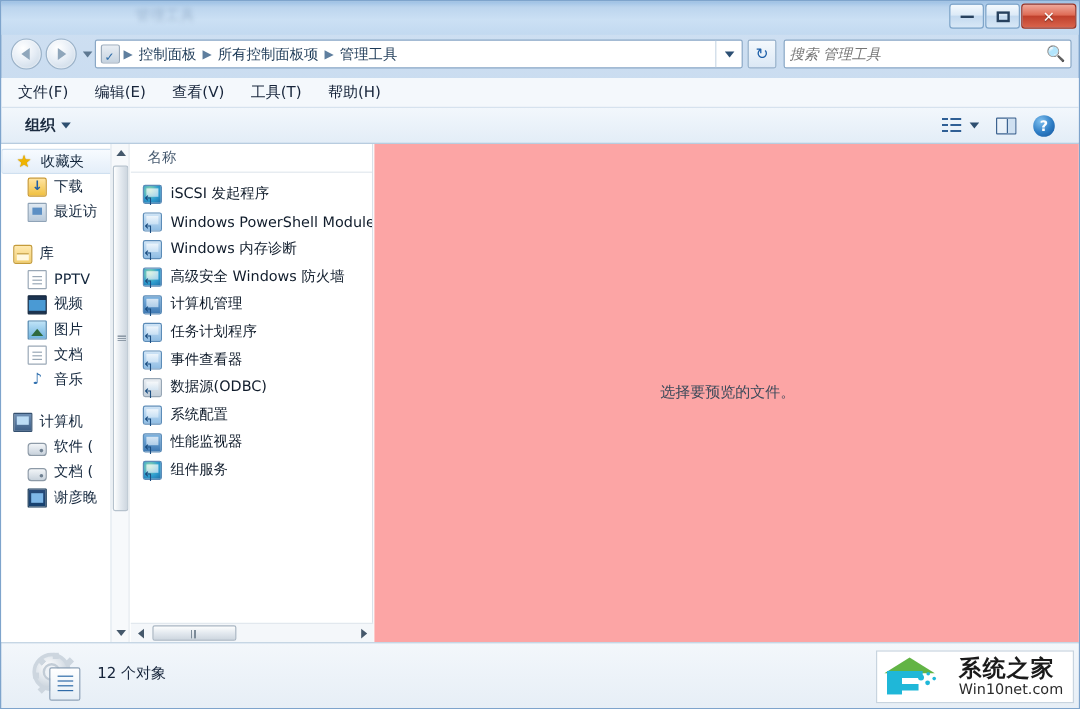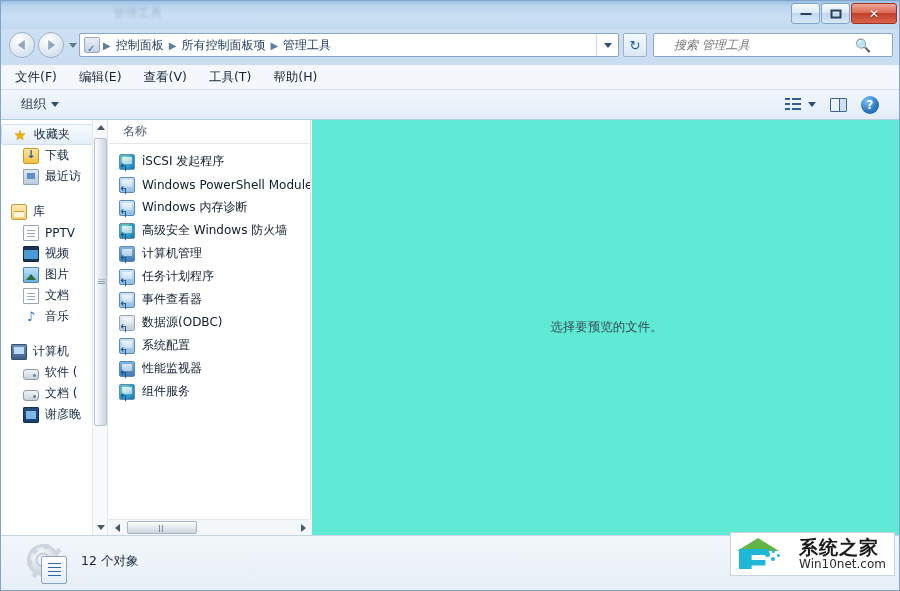--- a/index.html
+++ b/index.html
@@ -96,21 +96,21 @@
   #refresh {
     position: absolute; left: 622px; top: 4px; width: 24px; height: 24px;
     border: 1px solid #9ab3cb; border-radius: 2px;
     background: linear-gradient(180deg,#f4f9fd,#dbe8f5);
     display:flex; align-items:center; justify-content:center;
     font-size: 13px; color: #1d5fa8;
   }
   #searchbox {
     position: absolute; left: 652px; top: 4px; width: 240px; height: 24px;
     background: #fff; border: 1px solid #8aa8c6; border-radius: 2px;
-    display: flex; align-items: center; padding: 0 20px;
+    display: flex; align-items: center; padding: 0 4px;
   }
   #search-input {
     border: 0; outline: 0; flex: 1; font-size: 12px;
     font-family: "DejaVu Sans","Liberation Sans",sans-serif;
     font-style: italic; color: #5a5a5a; background: transparent;
   }
   #search-icon { color: #2b5f9c; font-size: 13px; }
 
   
   #menubar {
@@ -120,21 +120,21 @@
   }
   .menuitem { font-size: 12.5px; color: #16243a; white-space: nowrap; }
 
   
   #toolbar {
     position: absolute; left: 0; top: 89px; width: 900px; height: 30px;
     background: linear-gradient(180deg,#f2f7fc 0%, #e3edf7 100%);
     border-bottom: 1px solid #b8ccdf;
     display: flex; align-items: center; padding: 0 8px;
   }
-  #organize { font-size: 12.5px; color: #1b2b40; margin-left: 12px; display:flex; align-items:center; gap:5px; }
+  #organize { font-size: 12.5px; color: #1b2b40; margin-left: 12px; display:flex; align-items:center; gap:5px;font-weight:bold; }
   #organize .caret { border-left:4px solid transparent; border-right:4px solid transparent;
                      border-top: 5px solid #2e4f70; }
   #tb-right { margin-left: auto; display: flex; align-items: center; gap: 14px; padding-right: 14px; }
   .viewicon { width: 16px; height: 14px; position: relative; }
   .viewicon .col { position:absolute; left:0; width:5px; height:14px;
                    background: repeating-linear-gradient(180deg,#2f5f95 0 2px,transparent 2px 5px); }
   .viewicon .lines { position:absolute; left:7px; top:0; width:9px; height:14px;
                      background: repeating-linear-gradient(180deg,#2f5f95 0 2px,transparent 2px 5px); }
   .paneicon { width: 17px; height: 14px; border: 1.6px solid #3d6390; border-radius: 1px; position: relative; }
   .paneicon::after { content:''; position:absolute; right:0; top:0; bottom:0; width:6px;
@@ -276,21 +276,21 @@
   }
   #hsb-thumb::after {
     content:''; position:absolute; left:50%; top:3px; transform:translateX(-50%);
     width:6px; height:7px;
     background: repeating-linear-gradient(90deg,#7c8b99 0 1px, transparent 1px 3px);
   }
 
   
   #preview {
     position: absolute; left: 311px; top: 0; right: 0; height: 415px;
-    background: #5eead4; display: flex; align-items: center; justify-content: center;
+    background: #fca5a5; display: flex; align-items: center; justify-content: center;
   }
   #preview-text { font-size: 12.5px; color: #3c4a5a; }
 
   
   #statusbar {
     position: absolute; left: 0; top: 534px; width: 900px; height: 57px;
     background: linear-gradient(180deg,#f3f7fb 0%, #e6eef6 100%);
     border-top: 1px solid #c6d6e4;
   }
   #status-icon { position: absolute; left: 26px; top: 8px; width: 44px; height: 40px; }
@@ -315,21 +315,21 @@
   }
   #docicon::after {
     content:''; position:absolute; left:6px; top:6px; right:5px; height:1px;
     background:#2f6ba8;
     box-shadow: 0 4px 0 #2f6ba8, 0 8px 0 #2f6ba8, 0 12px 0 #2f6ba8;
   }
   #status-text { position: absolute; left: 80px; top: 17px; font-size: 12.5px; color: #16243a; }
 
   
   #watermark {
-    position: absolute; right: 6px; bottom: 16px; height: 44px;
+    position: absolute; right: 6px; bottom: 6px; height: 44px;
     background: #fff; border: 1px solid #c8d4df;
     display: flex; align-items: center; padding: 0 8px 0 4px; gap: 18px; justify-content: space-between;
   }
   #wm-logo { width: 46px; height: 34px; position: relative; }
   #wm-roof {
     position:absolute; left:2px; top:1px; width:0; height:0;
     border-left: 21px solid transparent; border-right: 21px solid transparent;
     border-bottom: 13px solid #62b445;
   }
   #wm-body {

